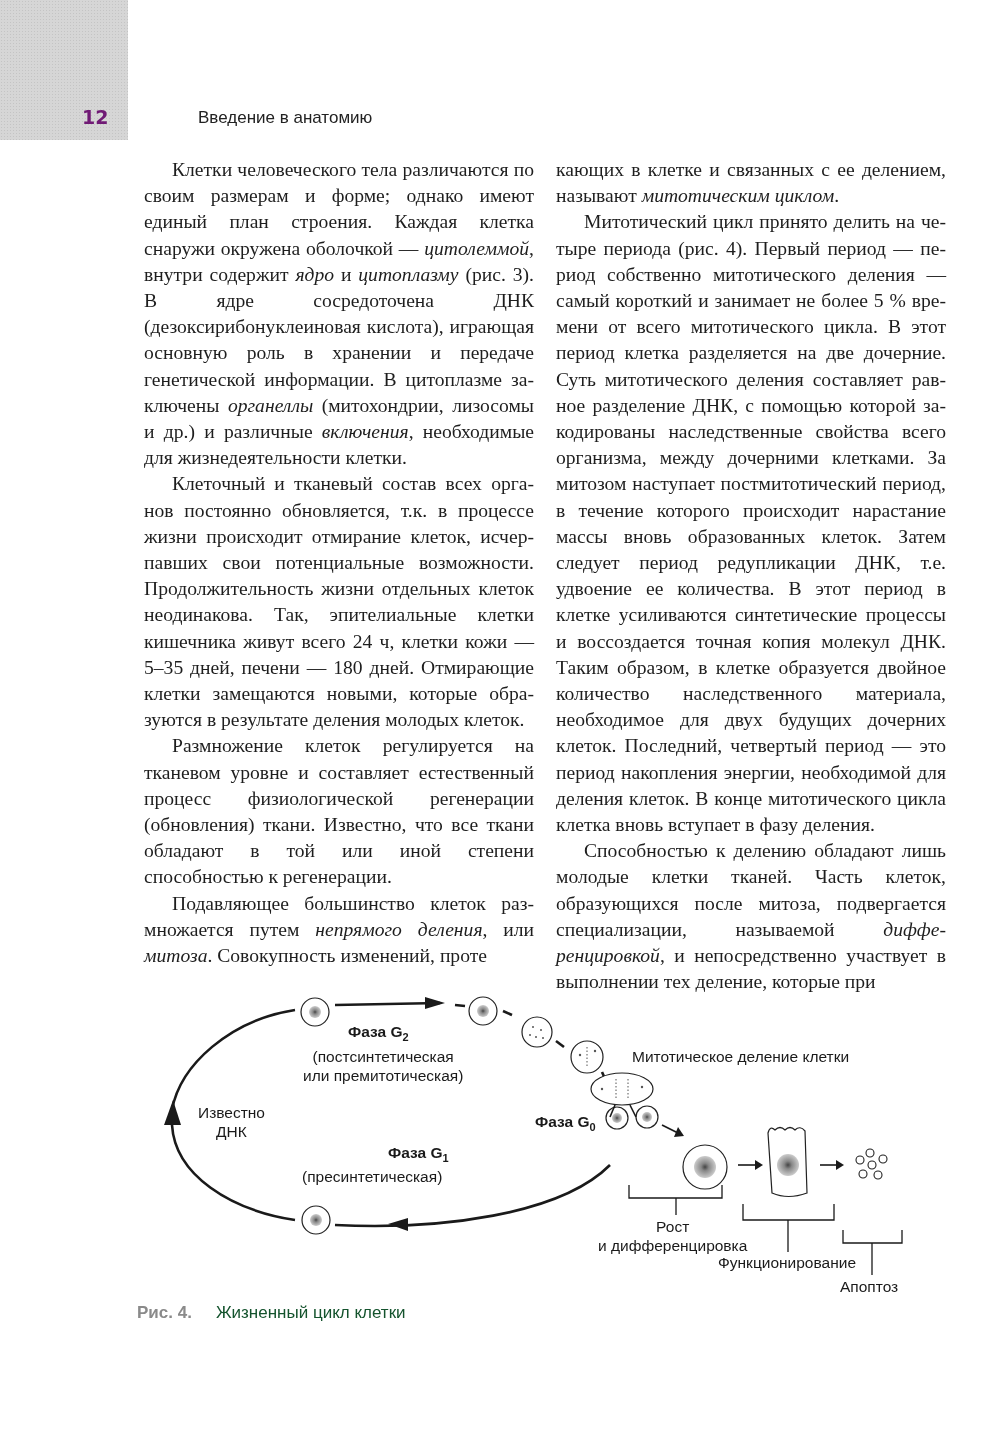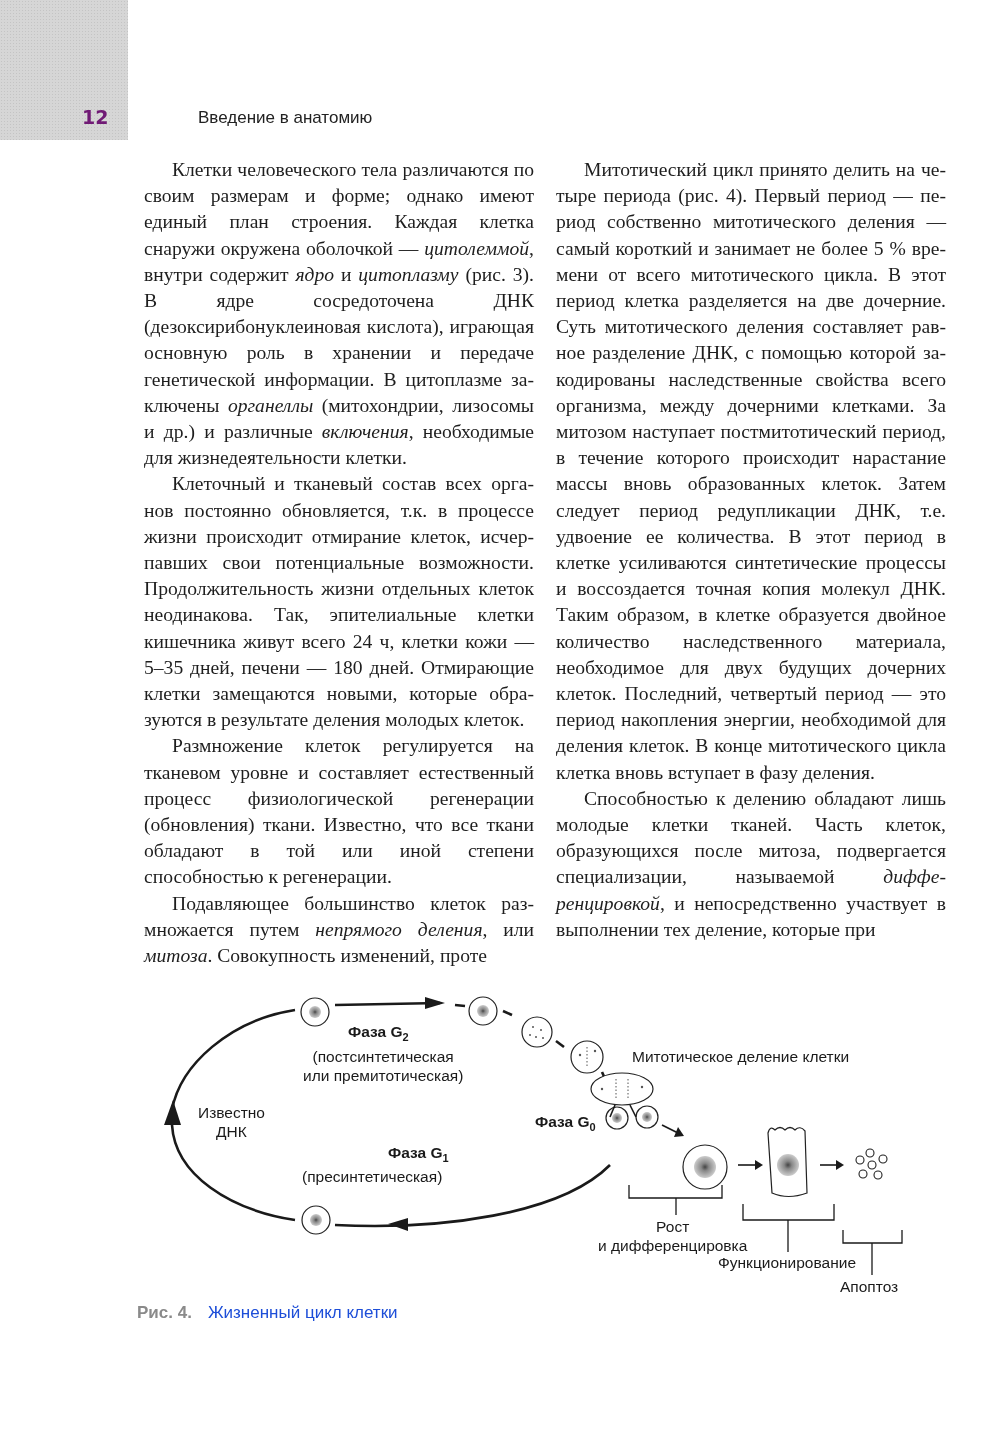--- a/index.html
+++ b/index.html
@@ -36,37 +36,38 @@
   .figure svg { position: absolute; left: 0; top: 0; }
   .fig-label {
     position: absolute; font-family: "Liberation Sans", sans-serif; font-size: 15.5px; color: #1a1a1a;
     text-align: center; line-height: 19px; white-space: nowrap;
   }
   .fig-label.bold { font-weight: bold; }
   .caption {
     position: absolute; left: 137px; top: 1303px; font-family: "Liberation Sans", sans-serif; font-size: 17px;
   }
   .caption .num { color: #8a8a8a; font-weight: bold; margin-right: 16px; }
-  .caption .title { color: #1d4ed8; }
+  .caption .title { color: #14532d; margin-left: 8px; }
 </style>
 </head>
 <body>
 
 <div class="margin-strip"></div>
 <div class="page-number">12</div>
 <div class="running-head">Введение в анатомию</div>
 
 <div class="column col-left">
   <p class="indent"><span>Клетки человеческого тела различают­ся по своим размерам и форме; однако име­ют единый план строения. Каждая клетка снаружи окружена оболочкой — </span><i>цитолем­мой</i><span>, внутри содержит </span><i>ядро</i><span> и </span><i>цитоплаз­му</i><span> (рис. 3). В ядре сосредоточена ДНК (дезоксирибонуклеиновая кислота), игра­ющая основную роль в хранении и передаче генетической информации. В цитоплазме за­ключены </span><i>органеллы</i><span> (митохондрии, лизосомы и др.) и различные </span><i>включения</i><span>, необходимые для жизнедеятельности клетки.</span></p>
   <p class="indent">Клеточный и тканевый состав всех орга­нов постоянно обновляется, т.к. в процессе жизни происходит отмирание клеток, исчер­павших свои потенциальные возможности. Продолжительность жизни отдельных кле­ток неодинакова. Так, эпителиальные клетки кишечника живут всего 24 ч, клетки кожи — 5–35 дней, печени — 180 дней. Отмирающие клетки замещаются новыми, которые обра­зуются в результате деления молодых клеток.</p>
   <p class="indent">Размножение клеток регулируется на тканевом уровне и составляет естествен­ный процесс физиологической регенера­ции (обновления) ткани. Известно, что все ткани обладают в той или иной степени способностью к регенерации.</p>
   <p class="indent"><span>Подавляющее большинство клеток раз­множается путем </span><i>непрямого деления</i><span>, или </span><i>митоза</i><span>. Совокупность изменений, проте­</span></p>
 </div>
 
 <div class="column col-right">
+  <p class="cont"><span>кающих в клетке и связанных с ее делением, называют </span><i>митотическим циклом</i><span>.</span></p>
   <p class="indent">Митотический цикл принято делить на че­тыре периода (рис. 4). Первый период — пе­риод собственно митотического деления — самый короткий и занимает не более 5 % вре­мени от всего митотического цикла. В этот период клетка разделяется на две дочерние. Суть митотического деления составляет рав­ное разделение ДНК, с помощью которой за­кодированы наследственные свойства всего организма, между дочерними клетками. За ми­тозом наступает постмитотический период, в течение которого происходит нарастание мас­сы вновь образованных клеток. Затем следу­ет период редупликации ДНК, т.е. удвоение ее количества. В этот период в клетке усиливают­ся синтетические процессы и воссоздается точ­ная копия молекул ДНК. Таким образом, в клет­ке образуется двойное количество наследствен­ного материала, необходимое для двух будущих дочерних клеток. Последний, четвертый пери­од — это период накопления энергии, необходи­мой для деления клеток. В конце митотическо­го цикла клетка вновь вступает в фазу деления.</p>
   <p class="indent"><span>Способностью к делению обладают лишь молодые клетки тканей. Часть кле­ток, образующихся после митоза, подвер­гается специализации, называемой </span><i>диффе­ренцировкой</i><span>, и непосредственно участвует в выполнении тех деление, которые при­</span></p>
 </div>
 
 <div class="figure">
   <svg width="780" height="320" viewBox="0 0 780 320">
     <defs>
       <radialGradient id="nuc" cx="50%" cy="50%" r="50%">
         <stop offset="0%" stop-color="#444"></stop>
         <stop offset="35%" stop-color="#888"></stop>

